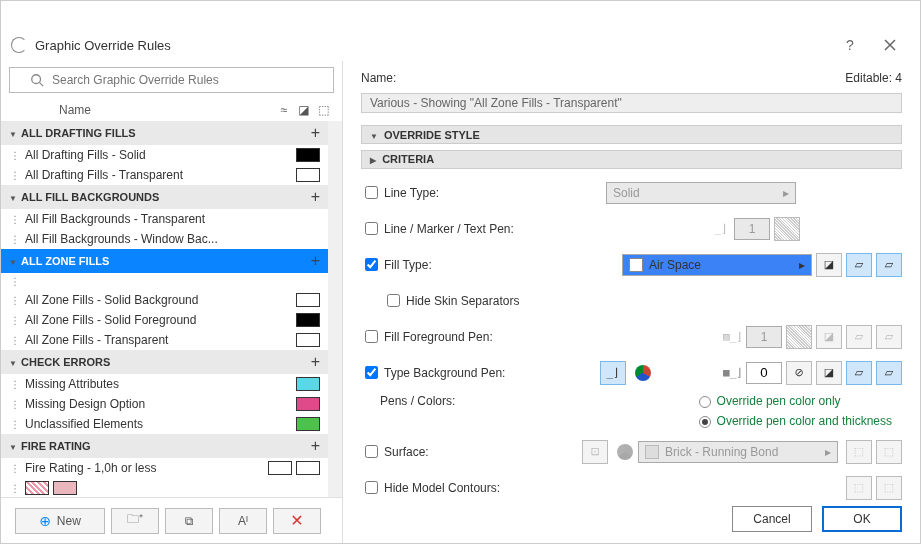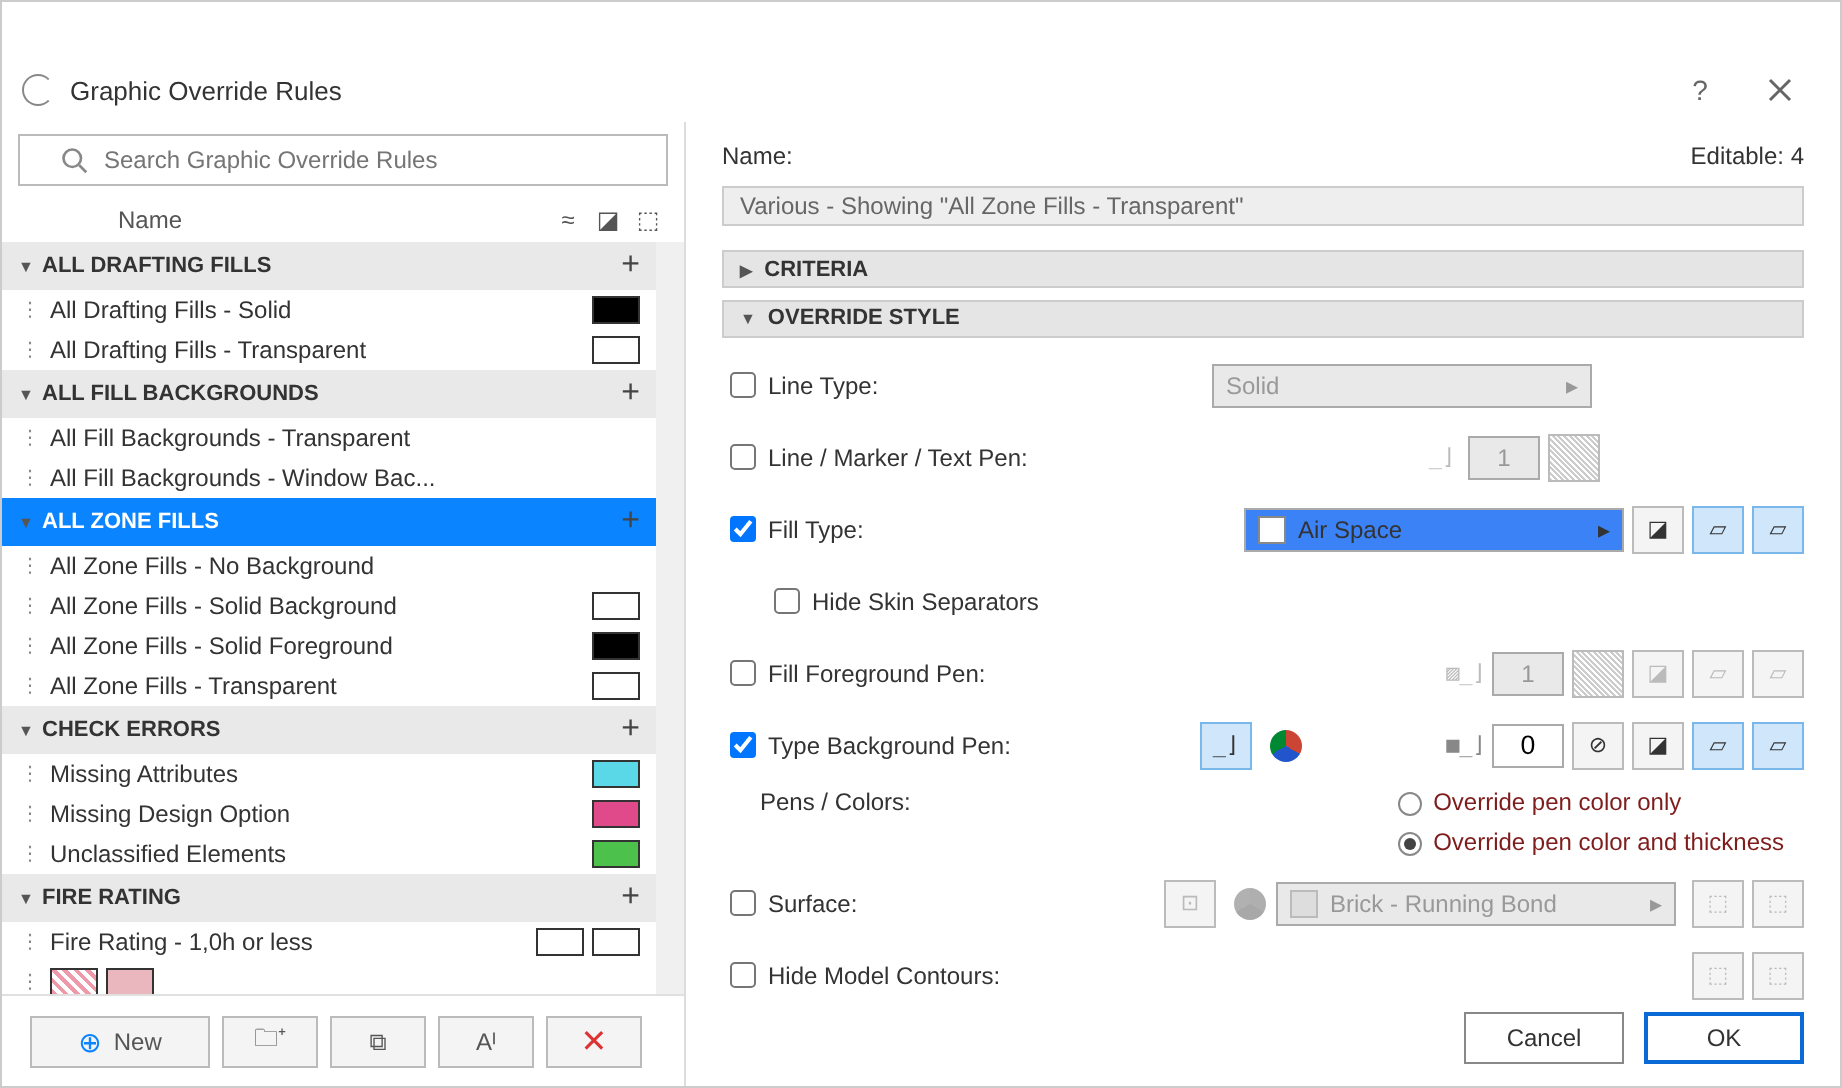--- a/index.html
+++ b/index.html
@@ -119,21 +119,20 @@
               <span class="grip">⋮</span>
               <span class="lbl">All Fill Backgrounds - Window Bac...</span>
             </div>
             <div class="group selected">
               <span class="caret caret-d"></span>
               <span class="lbl">ALL ZONE FILLS</span>
               <span class="plus">+</span>
             </div>
             <div class="item">
               <span class="grip">⋮</span>
-              <span class="lbl">All Zone Fills - No Background</span>
             </div>
             <div class="item">
               <span class="grip">⋮</span>
               <span class="lbl">All Zone Fills - Solid Background</span>
               <span class="sw" style="background:#ffffff"></span>
             </div>
             <div class="item">
               <span class="grip">⋮</span>
               <span class="lbl">All Zone Fills - Solid Foreground</span>
               <span class="sw" style="background:#000000"></span>
@@ -219,26 +218,26 @@
     <div class="right">
       <div class="row">
         <div style="flex:1;font-size:12px">Name:</div>
         <div>Editable: 4</div>
       </div>
       <div class="namefield">
         <span>Various - Showing "All Zone Fills - Transparent"</span>
       </div>
 
       <div class="section">
+        <span class="caret caret-d"></span>
+        <span>OVERRIDE STYLE</span>
+      </div>
+      <div class="section">
         <span class="caret caret-r"></span>
         <span>CRITERIA</span>
-      </div>
-      <div class="section">
-        <span class="caret caret-d"></span>
-        <span>OVERRIDE STYLE</span>
       </div>
 
       <div class="prop">
         <input type="checkbox" style="">
         <div class="lbl">Line Type:</div>
         <div style="flex:1"></div>
         <div class="ctrl-box disabled" style="width:190px">
           <span>Solid</span>
           <span style="margin-left:auto">▸</span>
         </div>
@@ -306,21 +305,21 @@
         <span class="iconbtn">⊘</span>
         <span class="iconbtn">◪</span>
         <span class="iconbtn active">▱</span>
         <span class="iconbtn active">▱</span>
       </div>
 
       <div class="prop" style="align-items:flex-start">
         <div style="width:19px"></div>
         <div class="lbl">Pens / Colors:</div>
         <div style="flex:1"></div>
-        <div style="color:#7f1d1d">
+        <div style="color:#15803d">
           <div style="margin-bottom:6px"><span class="radio"></span><span>Override pen color only</span></div>
           <div><span class="radio on"></span><span>Override pen color and thickness</span></div>
         </div>
         <div style="width:10px"></div>
       </div>
 
       <div class="prop" style="margin-top:10px">
         <input type="checkbox" style="">
         <div class="lbl">Surface:</div>
         <div style="flex:1"></div>

